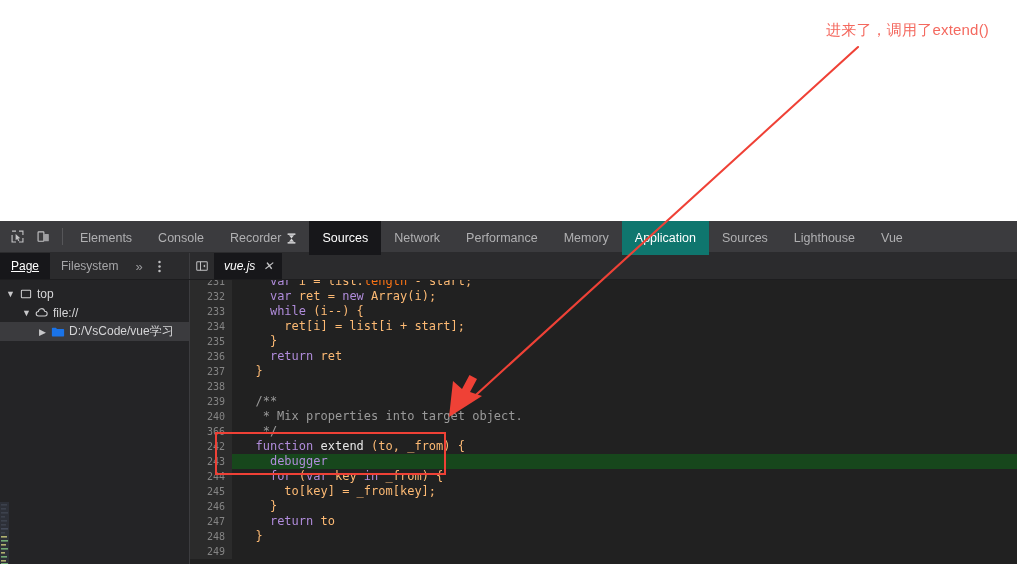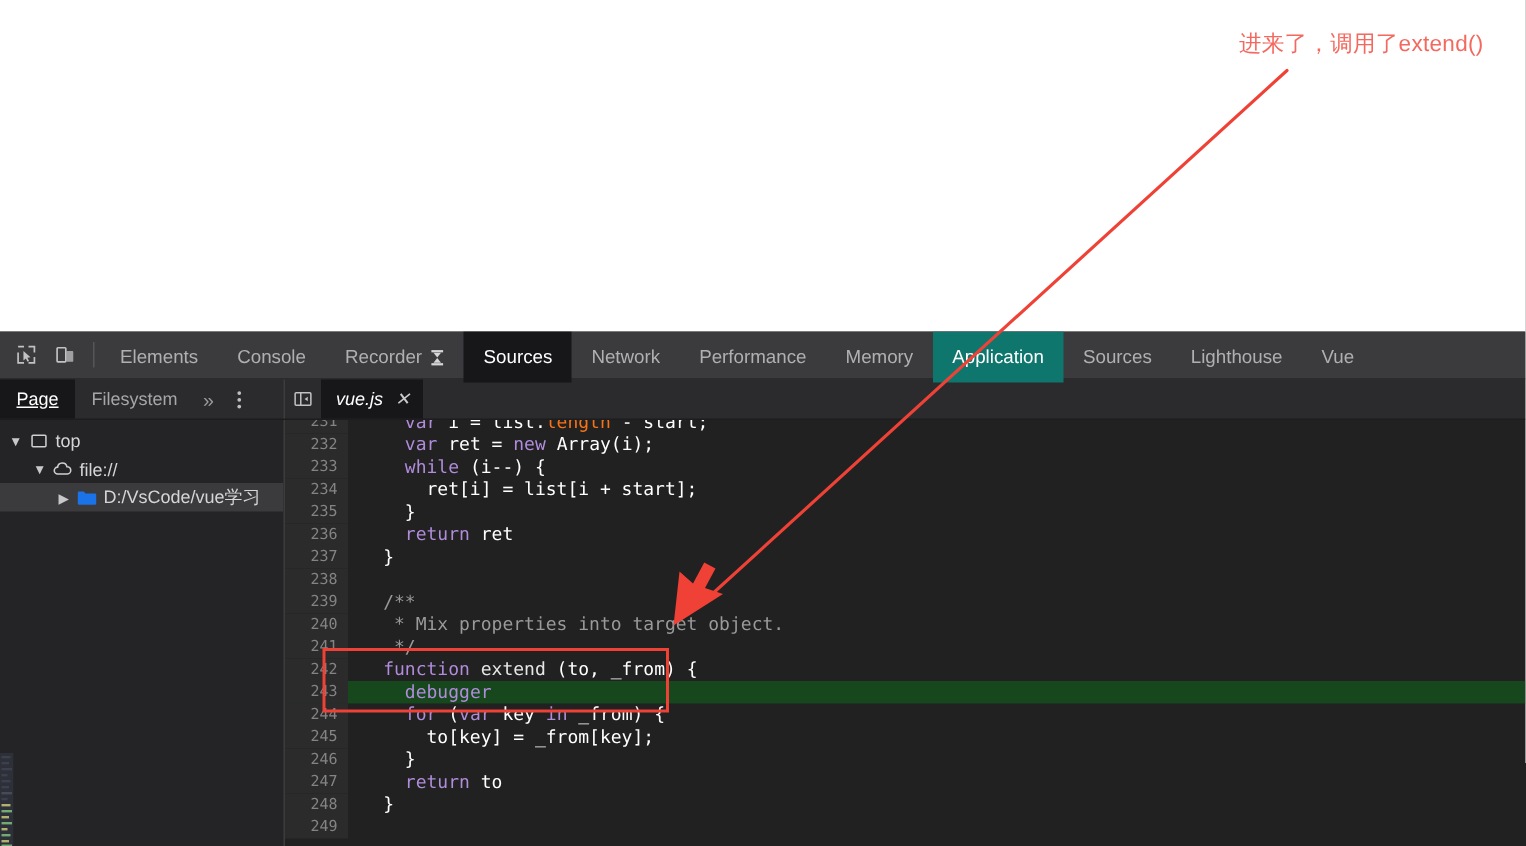--- a/index.html
+++ b/index.html
@@ -233,21 +233,21 @@
     padding-left: 9px;
     color: #d4d4d4;
     flex: 1;
   }
 
   
   .kw   { color: #b08cdb; }   
   .fn   { color: #e6e6e6; }
   .prop { color: #f97316; }
   .cmt  { color: #9a9a9a; }
-  .plain{ color: #ffffff; }
+  .plain{ color: #fdba74; }
 
   
   #code-redbox {
     position: absolute;
     left: 215px; top: 432px;
     width: 231px; height: 43px;
     border: 2px solid #ef4136;
     box-sizing: border-box;
     z-index: 40;
     pointer-events: none;
@@ -415,21 +415,21 @@
             <div class="cline"><div class="gutter">231</div><div class="code"><span class="plain">    </span><span class="kw">var</span><span class="plain"> i = list.</span><span class="prop">length</span><span class="plain"> - start;</span></div></div>
             <div class="cline"><div class="gutter">232</div><div class="code"><span class="plain">    </span><span class="kw">var</span><span class="plain"> ret = </span><span class="kw">new</span><span class="plain"> Array(i);</span></div></div>
             <div class="cline"><div class="gutter">233</div><div class="code"><span class="plain">    </span><span class="kw">while</span><span class="plain"> (i--) {</span></div></div>
             <div class="cline"><div class="gutter">234</div><div class="code"><span class="plain">      ret[i] = list[i + start];</span></div></div>
             <div class="cline"><div class="gutter">235</div><div class="code"><span class="plain">    }</span></div></div>
             <div class="cline"><div class="gutter">236</div><div class="code"><span class="plain">    </span><span class="kw">return</span><span class="plain"> ret</span></div></div>
             <div class="cline"><div class="gutter">237</div><div class="code"><span class="plain">  }</span></div></div>
             <div class="cline"><div class="gutter">238</div><div class="code"><span class="plain"></span></div></div>
             <div class="cline"><div class="gutter">239</div><div class="code"><span class="cmt">  /**</span></div></div>
             <div class="cline"><div class="gutter">240</div><div class="code"><span class="cmt">   * Mix properties into target object.</span></div></div>
-            <div class="cline"><div class="gutter">241</div><div class="code"><span class="cmt">   */</span></div></div>
+            <div class="cline"><div class="gutter">366</div><div class="code"><span class="cmt">   */</span></div></div>
             <div class="cline"><div class="gutter">242</div><div class="code"><span class="plain">  </span><span class="kw">function</span><span class="plain"> </span><span class="fn">extend</span><span class="plain"> (to, _from) {</span></div></div>
             <div class="cline exec"><div class="gutter">243</div><div class="code"><span class="plain">    </span><span class="kw">debugger</span></div></div>
             <div class="cline"><div class="gutter">244</div><div class="code"><span class="plain">    </span><span class="kw">for</span><span class="plain"> (</span><span class="kw">var</span><span class="plain"> key </span><span class="kw">in</span><span class="plain"> _from) {</span></div></div>
             <div class="cline"><div class="gutter">245</div><div class="code"><span class="plain">      to[key] = _from[key];</span></div></div>
             <div class="cline"><div class="gutter">246</div><div class="code"><span class="plain">    }</span></div></div>
             <div class="cline"><div class="gutter">247</div><div class="code"><span class="plain">    </span><span class="kw">return</span><span class="plain"> to</span></div></div>
             <div class="cline"><div class="gutter">248</div><div class="code"><span class="plain">  }</span></div></div>
             <div class="cline"><div class="gutter">249</div><div class="code"><span class="plain"></span></div></div>
           </div>
       </div>

